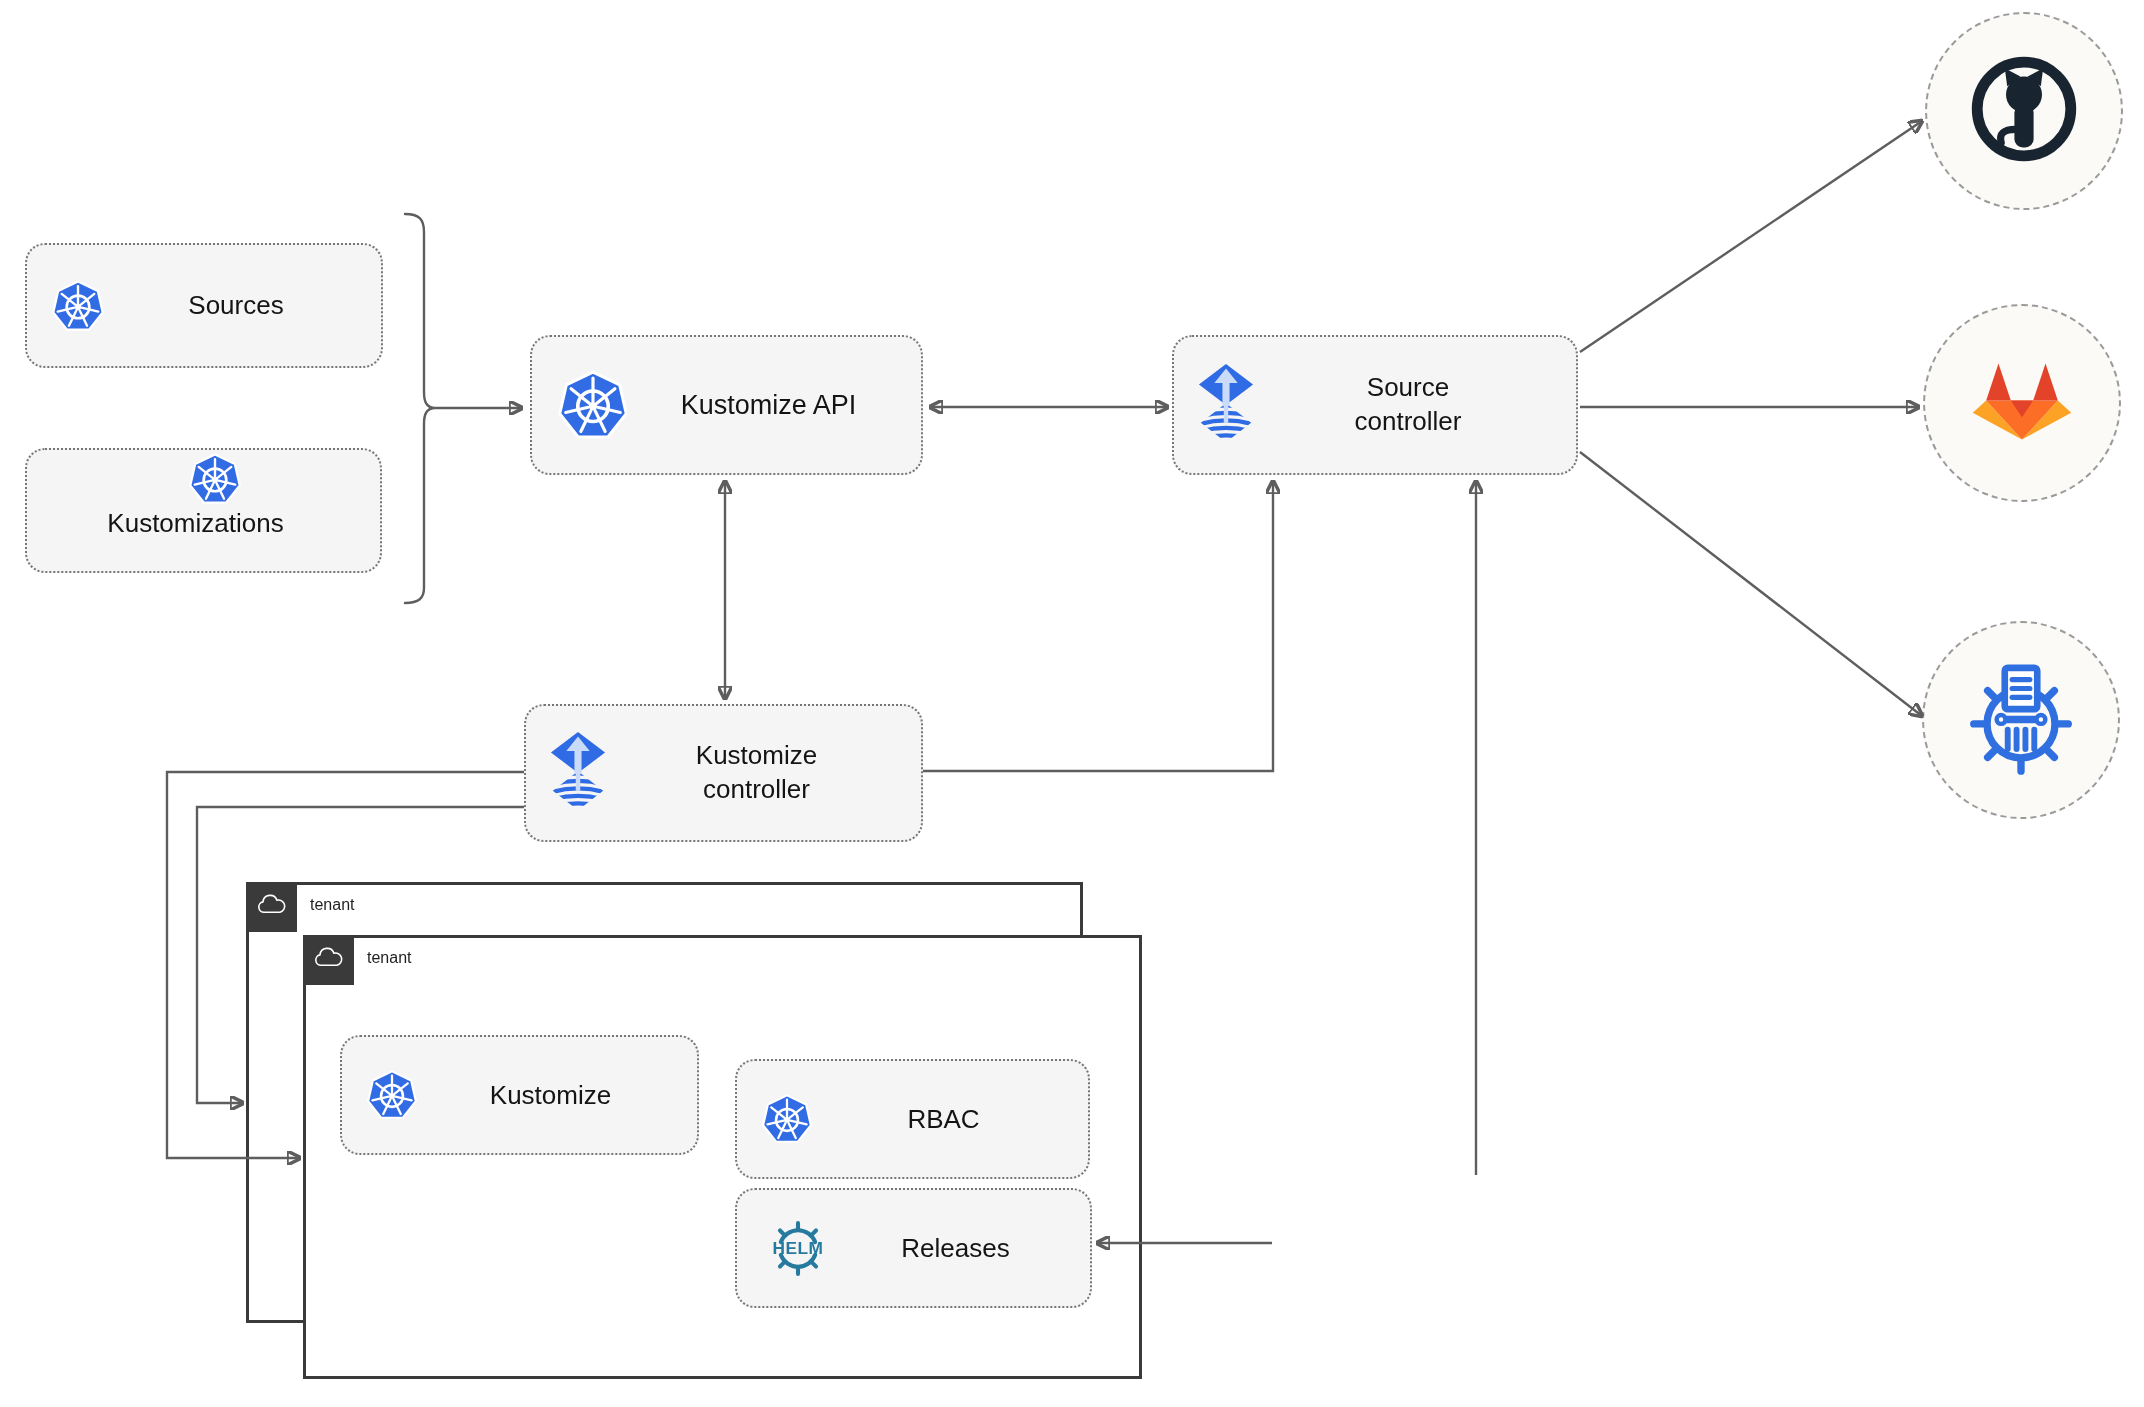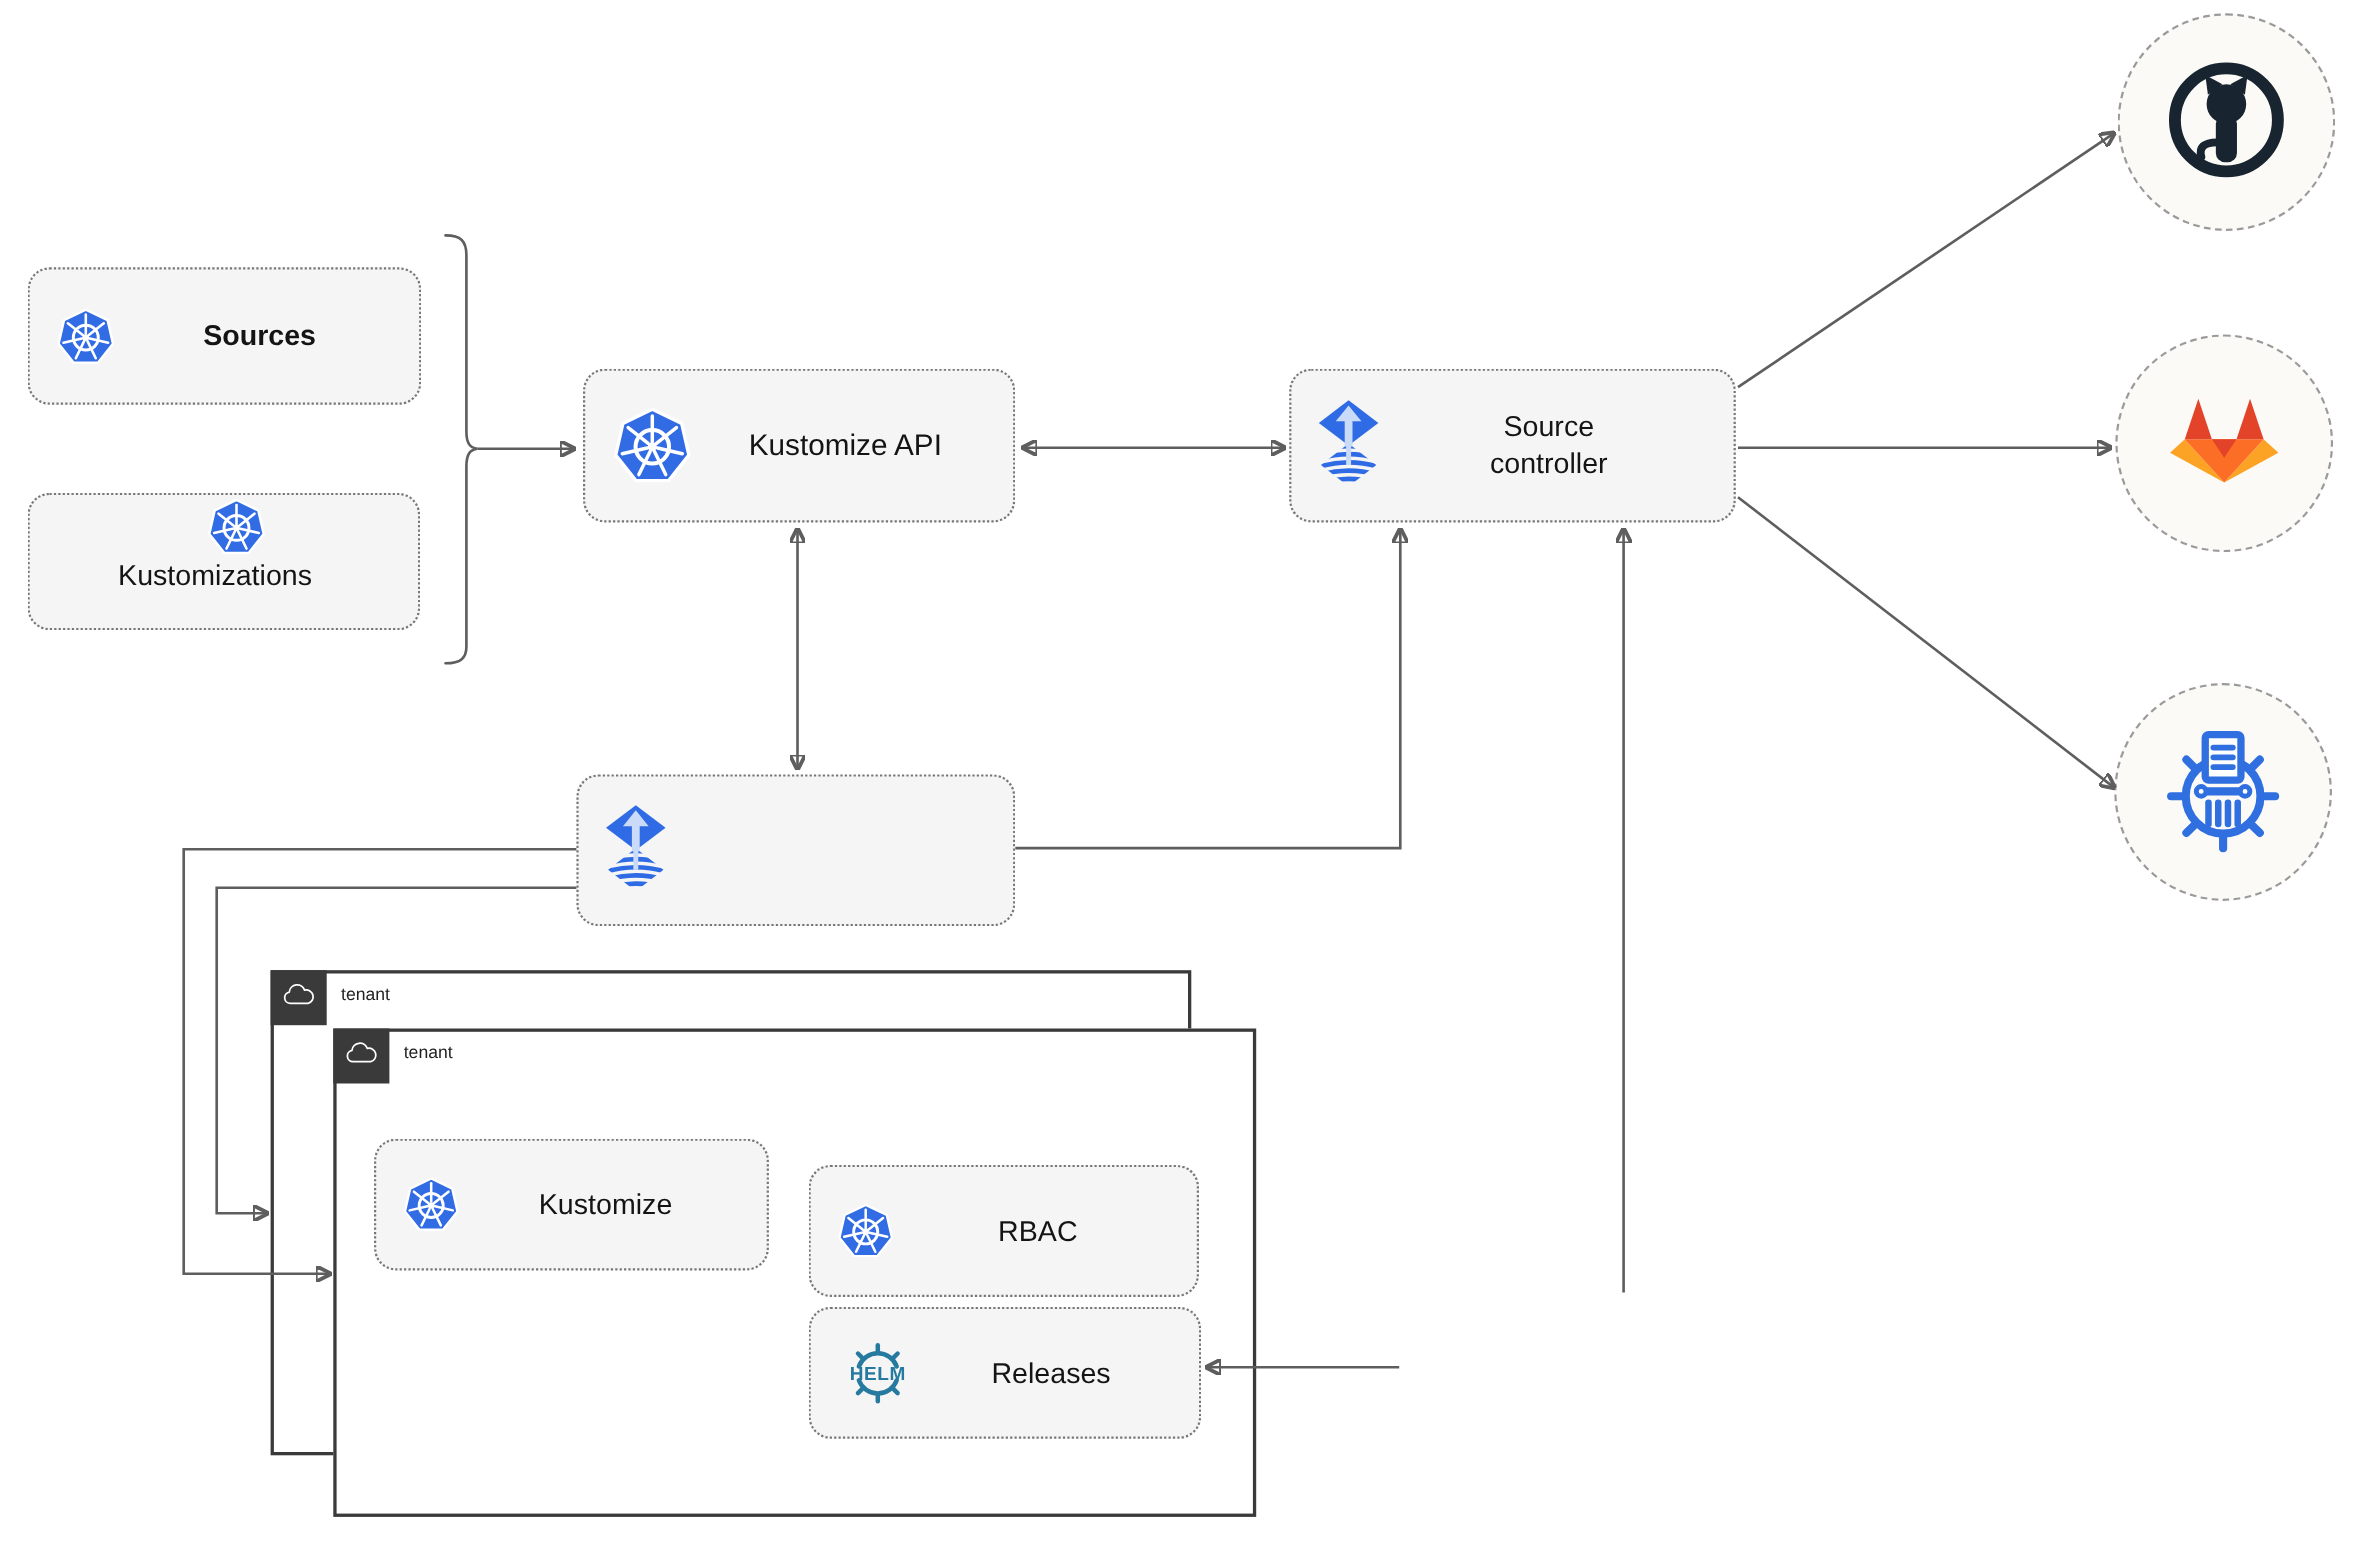--- a/index.html
+++ b/index.html
@@ -5,21 +5,21 @@
   html,body{margin:0;padding:0;background:#ffffff;}
   .stage{position:relative;width:2144px;height:1407px;background:#ffffff;overflow:hidden;
          font-family:"Liberation Sans",sans-serif;color:#141414;}
   
   .node{position:absolute;background:#f5f5f5;border:2px dotted #767676;border-radius:20px;
         display:flex;align-items:center;box-sizing:border-box;font-size:26px;z-index:3;}
   .node .ico{margin-left:22px;flex:0 0 auto;display:flex;align-items:center;}
   .node .lbl{flex:1;text-align:center;padding-right:16px;}
   .two-line{display:inline-block;width:170px;text-align:center;line-height:1.3;}
   
-  .n-sources       {left:25px;  top:243px;  width:358px; height:125px;font-weight:bold;}
+  .n-sources       {left:25px;  top:243px;  width:358px; height:125px;}
   .n-kustomizations{left:25px;  top:448px;  width:357px; height:125px;flex-direction:column;}
   .n-k8sapi        {left:530px; top:335px;  width:393px; height:140px;font-size:27px;}
   .n-sourcectrl    {left:1172px;top:335px;  width:406px; height:140px;}
   .n-kustomizectrl {left:524px; top:704px;  width:399px; height:138px;}
   .n-helmctrl      {left:1272px;top:1176px; width:403px; height:140px;}
   .n-namespaces    {left:340px; top:1035px; width:359px; height:120px;z-index:4;}
   .n-rbac          {left:735px; top:1059px; width:355px; height:120px;z-index:4;}
   .n-crds          {left:340px; top:1188px; width:359px; height:120px;z-index:4;}
   .n-releases      {left:735px; top:1188px; width:357px; height:120px;z-index:4;justify-content:center;}
   
@@ -201,20 +201,21 @@
       </span>
     <span class="lbl"><span class="two-line">Source controller</span></span>
   </div>
 
   <div class="node n-kustomizectrl">
     <span class="ico">
         <svg width="60" height="84">
           <use href="#sym-flux"></use>
         </svg>
       </span>
+    <span class="lbl"><span class="two-line">Kustomize controller</span></span>
   </div>
 
 
   <div class="node n-namespaces">
     <span class="ico">
         <svg width="56" height="56">
           <use href="#sym-k8s"></use>
         </svg>
       </span>
     <span class="lbl">Kustomize</span>

